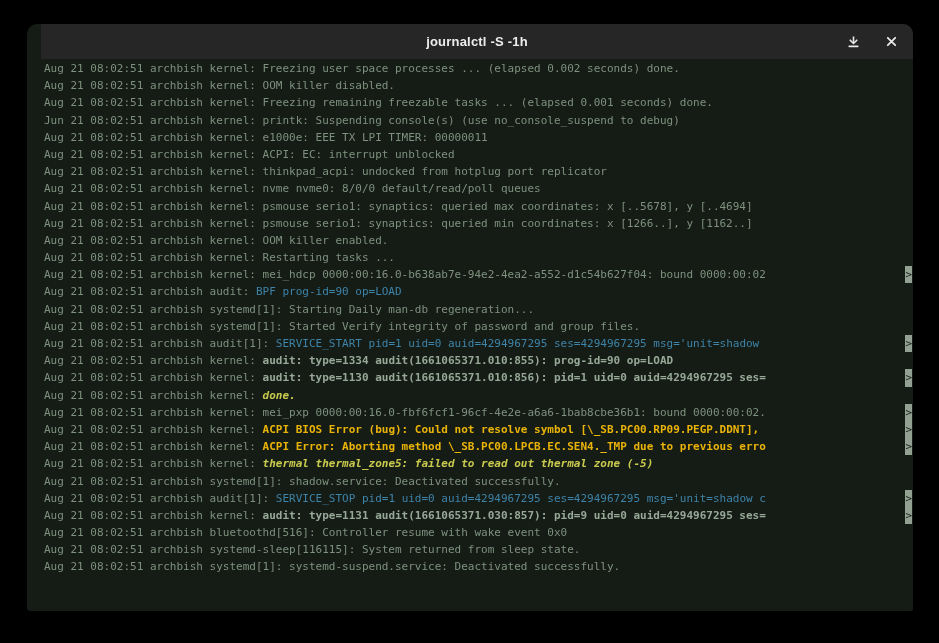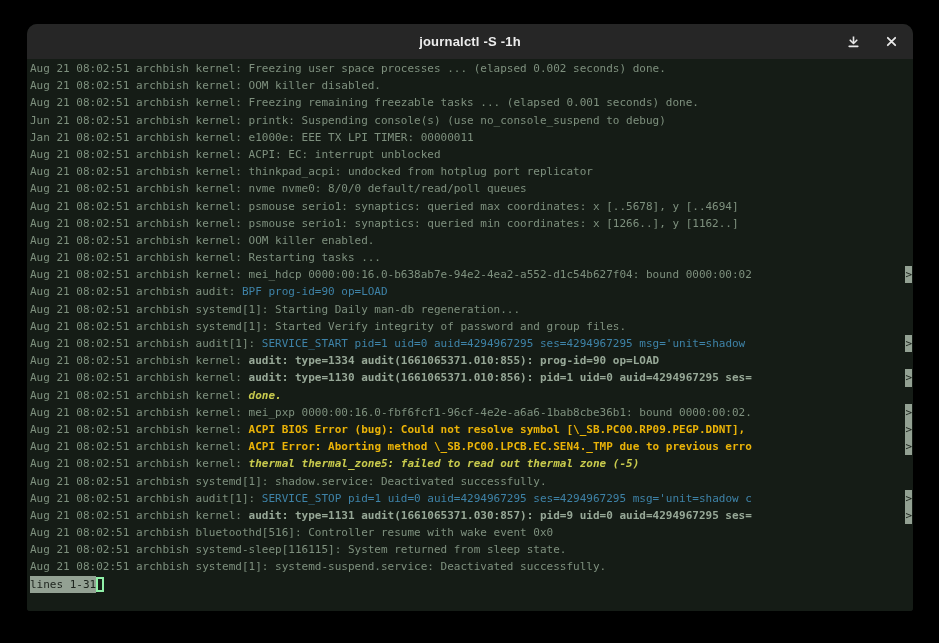--- a/index.html
+++ b/index.html
@@ -5,20 +5,21 @@
   * { margin:0; padding:0; box-sizing:border-box; }
   html,body { width:939px; height:643px; background:#000; overflow:hidden; }
   body { font-family:"Liberation Sans", sans-serif; }
 
   .screen { position:relative; width:939px; height:643px; background:#000; }
 
   .window {
     position:absolute; left:27px; top:24px; width:886px; height:587px;
     border-radius:10px 10px 3px 3px; overflow:hidden;
     background:#151c16;
+    padding-left:14px;
   }
 
   .titlebar {
     position:relative; height:35px; background:#262626;
     display:flex; align-items:center; justify-content:center;
   }
   .titlebar .title {
     color:#ededed; font-size:13px; font-weight:bold; letter-spacing:0.2px;
   }
   .titlebar .actions {
@@ -86,21 +87,21 @@
         </div>
       </div>
     </div>
 
     <div class="term">
       <div id="log">
           <div class="row"><span class="seg-normal">Aug 21 08:02:51 archbish kernel: Freezing user space processes ... (elapsed 0.002 seconds) done.</span></div>
           <div class="row"><span class="seg-normal">Aug 21 08:02:51 archbish kernel: OOM killer disabled.</span></div>
           <div class="row"><span class="seg-normal">Aug 21 08:02:51 archbish kernel: Freezing remaining freezable tasks ... (elapsed 0.001 seconds) done.</span></div>
           <div class="row"><span class="seg-normal">Jun 21 08:02:51 archbish kernel: printk: Suspending console(s) (use no_console_suspend to debug)</span></div>
-          <div class="row"><span class="seg-normal">Jan 21 08:02:51 archbish kernel: e1000e: EEE TX LPI TIMER: 00000011</span></div>
+          <div class="row"><span class="seg-normal">Aug 21 08:02:51 archbish kernel: e1000e: EEE TX LPI TIMER: 00000011</span></div>
           <div class="row"><span class="seg-normal">Aug 21 08:02:51 archbish kernel: ACPI: EC: interrupt unblocked</span></div>
           <div class="row"><span class="seg-normal">Aug 21 08:02:51 archbish kernel: thinkpad_acpi: undocked from hotplug port replicator</span></div>
           <div class="row"><span class="seg-normal">Aug 21 08:02:51 archbish kernel: nvme nvme0: 8/0/0 default/read/poll queues</span></div>
           <div class="row"><span class="seg-normal">Aug 21 08:02:51 archbish kernel: psmouse serio1: synaptics: queried max coordinates: x [..5678], y [..4694]</span></div>
           <div class="row"><span class="seg-normal">Aug 21 08:02:51 archbish kernel: psmouse serio1: synaptics: queried min coordinates: x [1266..], y [1162..]</span></div>
           <div class="row"><span class="seg-normal">Aug 21 08:02:51 archbish kernel: OOM killer enabled.</span></div>
           <div class="row"><span class="seg-normal">Aug 21 08:02:51 archbish kernel: Restarting tasks ...</span></div>
           <div class="row"><span class="seg-normal">Aug 21 08:02:51 archbish kernel: mei_hdcp 0000:00:16.0-b638ab7e-94e2-4ea2-a552-d1c54b627f04: bound 0000:00:02</span><span class="marker">&gt;</span></div>
           <div class="row"><span class="seg-normal">Aug 21 08:02:51 archbish audit: </span><span class="seg-cyan">BPF prog-id=90 op=LOAD</span></div>
           <div class="row"><span class="seg-normal">Aug 21 08:02:51 archbish systemd[1]: Starting Daily man-db regeneration...</span></div>
@@ -113,19 +114,16 @@
           <div class="row"><span class="seg-normal">Aug 21 08:02:51 archbish kernel: </span><span class="seg-red">ACPI BIOS Error (bug): Could not resolve symbol [\_SB.PC00.RP09.PEGP.DDNT], </span><span class="marker">&gt;</span></div>
           <div class="row"><span class="seg-normal">Aug 21 08:02:51 archbish kernel: </span><span class="seg-red">ACPI Error: Aborting method \_SB.PC00.LPCB.EC.SEN4._TMP due to previous erro</span><span class="marker">&gt;</span></div>
           <div class="row"><span class="seg-normal">Aug 21 08:02:51 archbish kernel: </span><span class="seg-yellow">thermal thermal_zone5: failed to read out thermal zone (-5)</span></div>
           <div class="row"><span class="seg-normal">Aug 21 08:02:51 archbish systemd[1]: shadow.service: Deactivated successfully.</span></div>
           <div class="row"><span class="seg-normal">Aug 21 08:02:51 archbish audit[1]: </span><span class="seg-cyan">SERVICE_STOP pid=1 uid=0 auid=4294967295 ses=4294967295 msg='unit=shadow c</span><span class="marker">&gt;</span></div>
           <div class="row"><span class="seg-normal">Aug 21 08:02:51 archbish kernel: </span><span class="seg-bold">audit: type=1131 audit(1661065371.030:857): pid=9 uid=0 auid=4294967295 ses=</span><span class="marker">&gt;</span></div>
           <div class="row"><span class="seg-normal">Aug 21 08:02:51 archbish bluetoothd[516]: Controller resume with wake event 0x0</span></div>
           <div class="row"><span class="seg-normal">Aug 21 08:02:51 archbish systemd-sleep[116115]: System returned from sleep state.</span></div>
           <div class="row"><span class="seg-normal">Aug 21 08:02:51 archbish systemd[1]: systemd-suspend.service: Deactivated successfully.</span></div>
         </div>
-      <div class="row statusrow">
-        <span class="reverse">lines 1-31</span><span class="cursor"></span>
-      </div>
     </div>
 
   </div>
 </div>
 
 </body></html>

